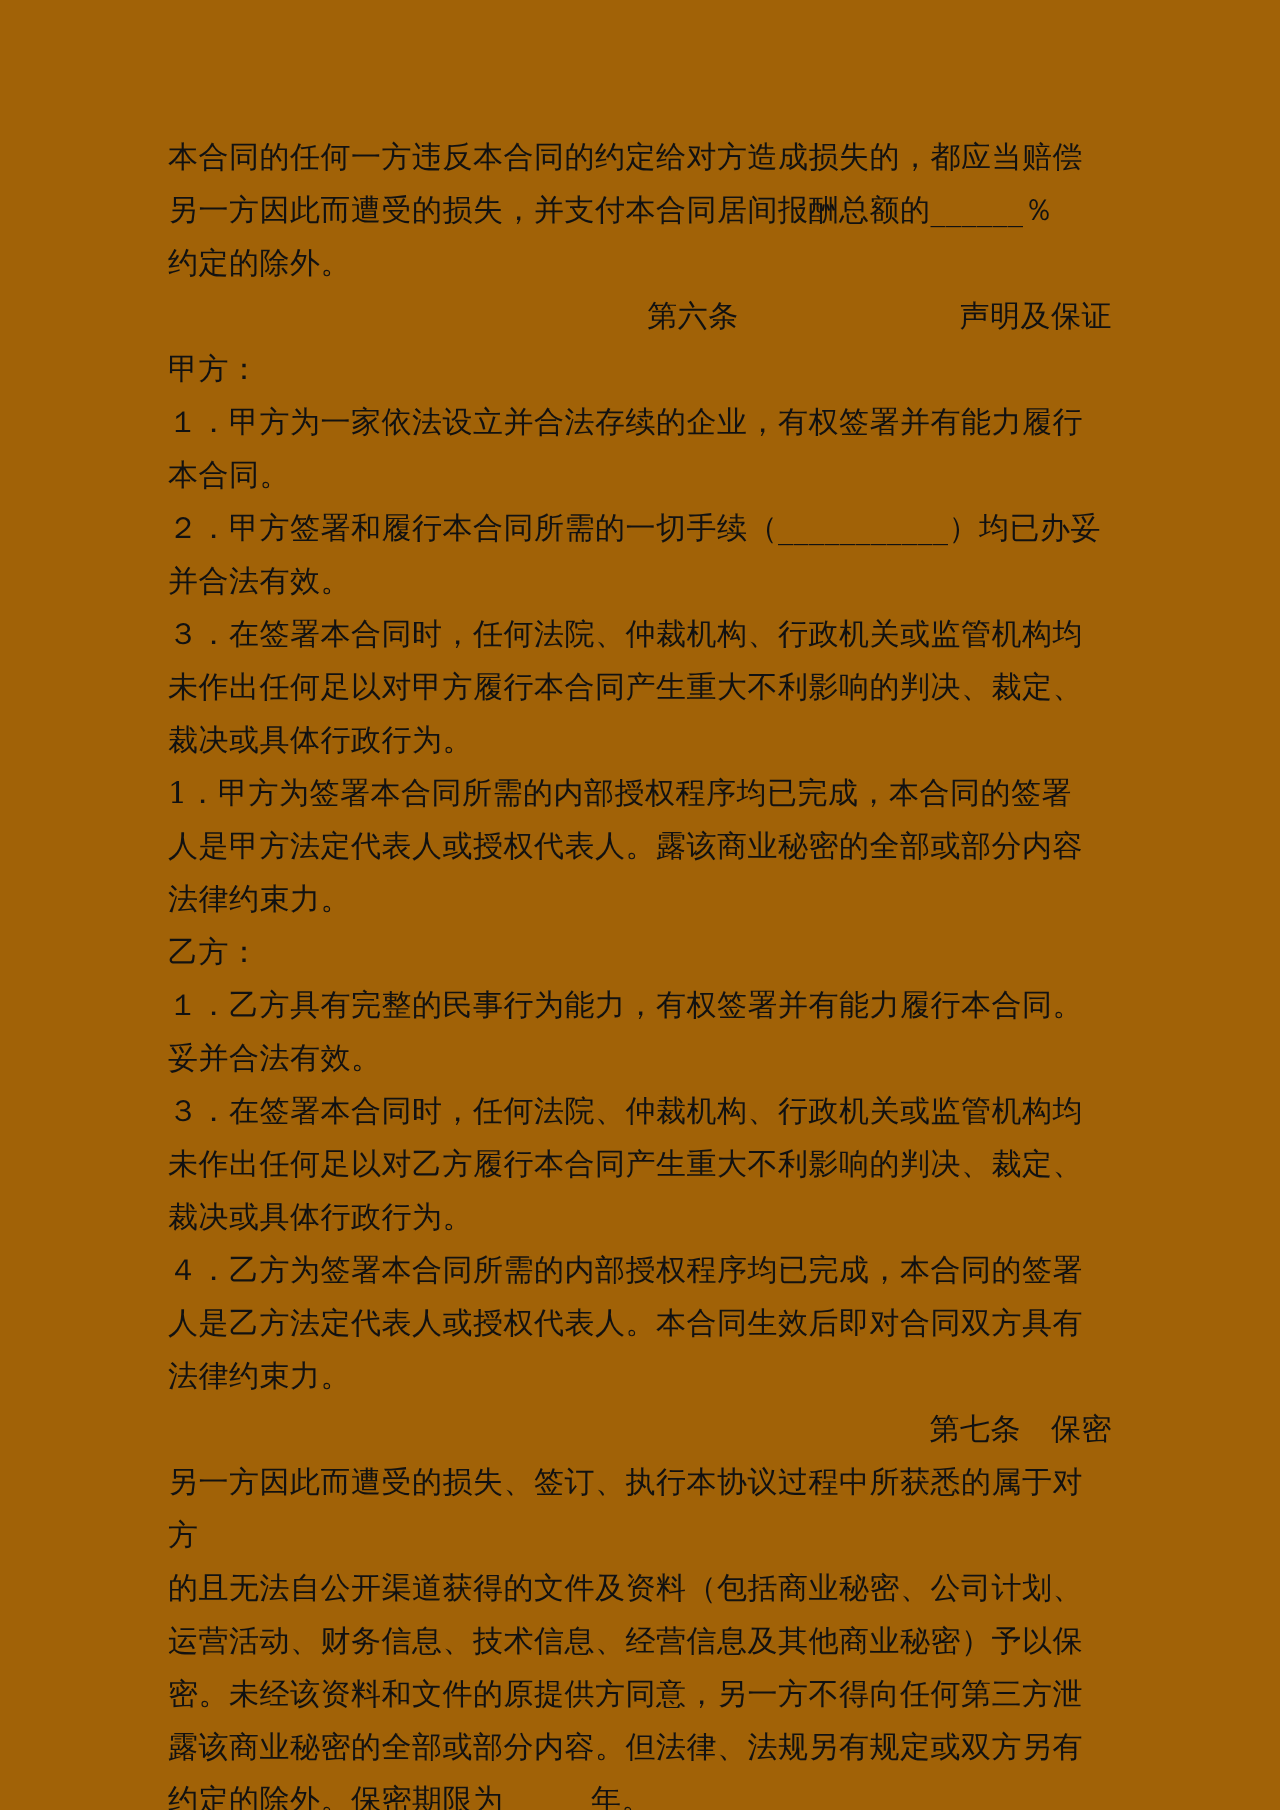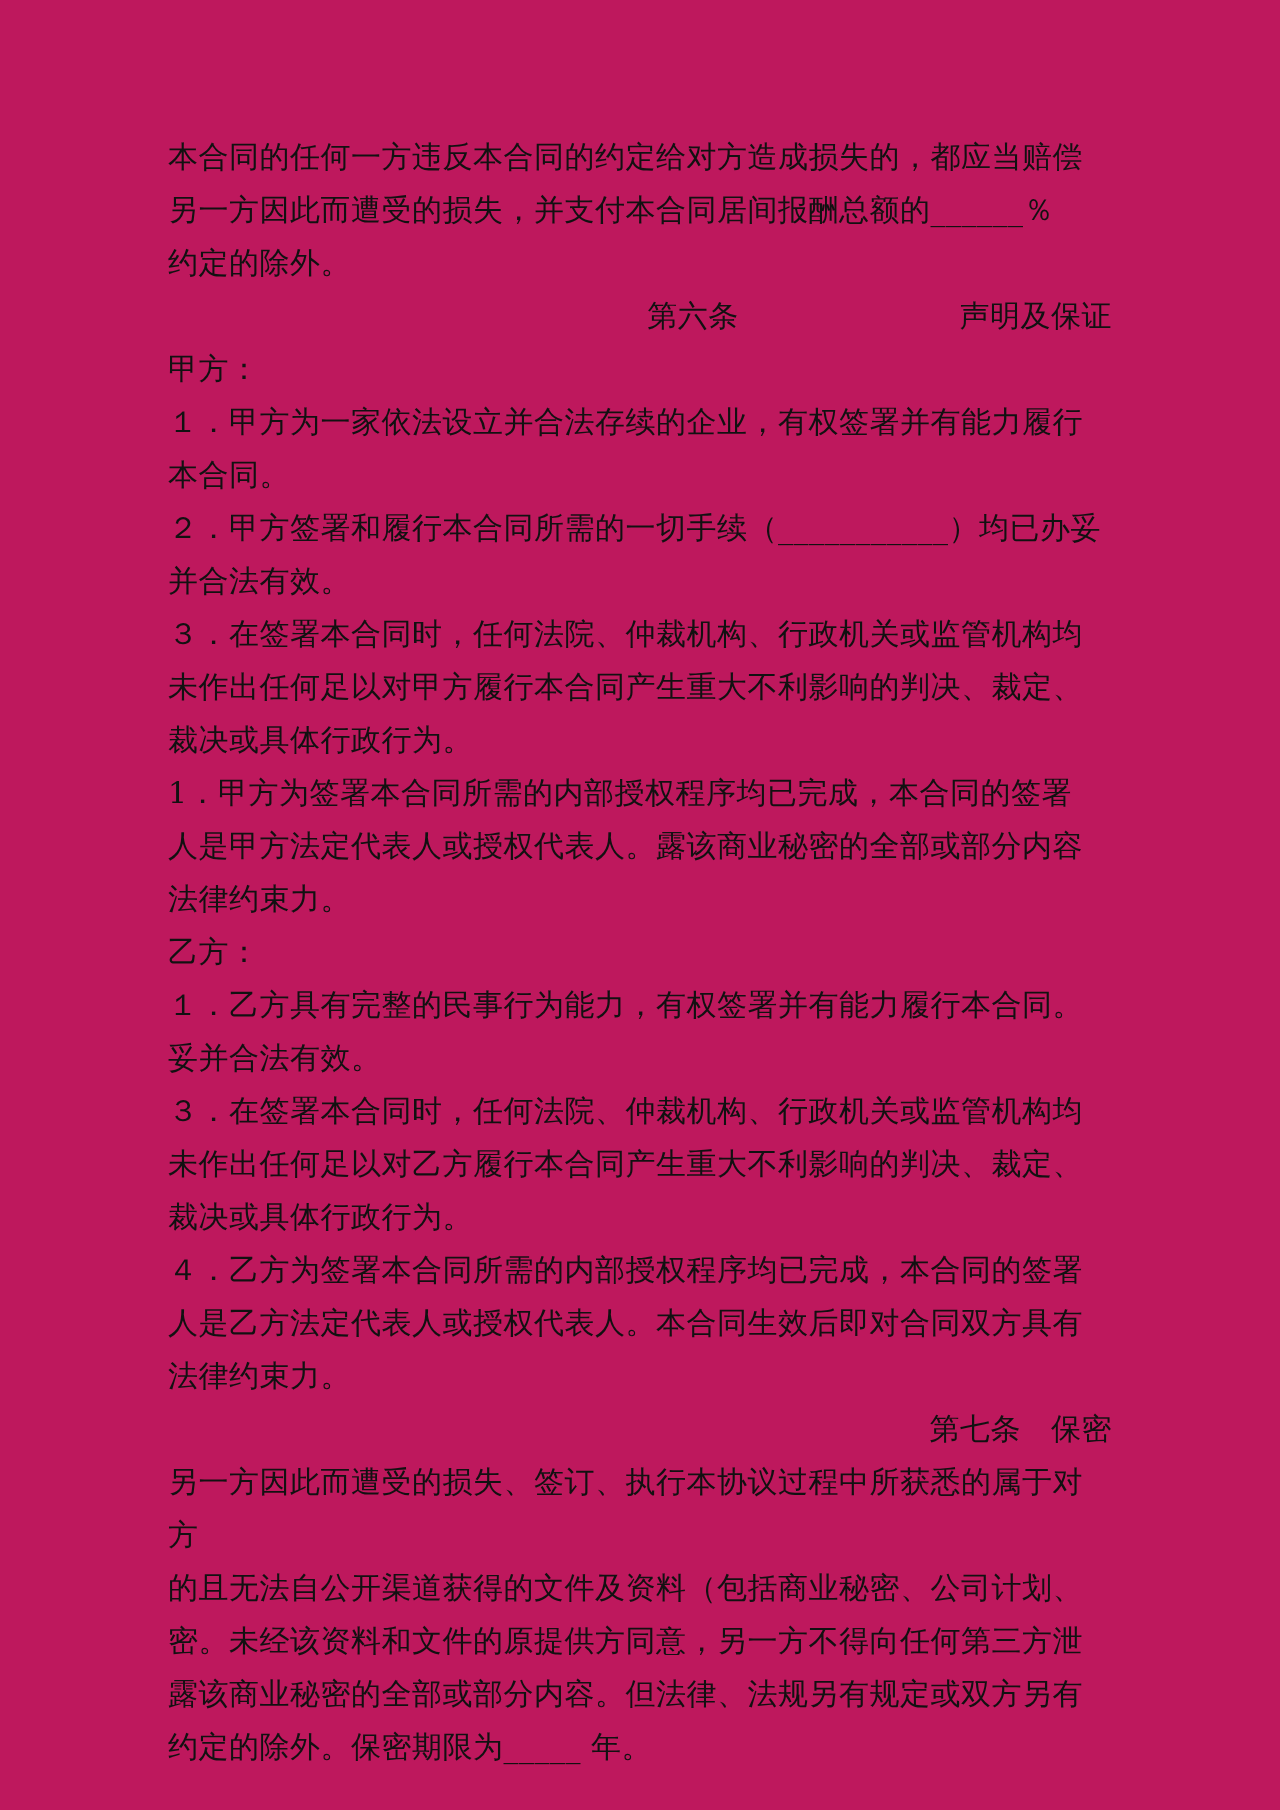--- a/index.html
+++ b/index.html
@@ -4,21 +4,21 @@
 <style>
   html, body {
     margin: 0;
     padding: 0;
     background: #ffffff;
   }
   .page {
     position: relative;
     width: 1280px;
     height: 1810px;
-    background: #be185d;
+    background: #a16207;
     overflow: hidden;
     font-family: "DejaVu Serif", "Liberation Serif", serif;
   }
   .doc-body {
     position: absolute;
     left: 168px;
     top: 130px;
     width: 944px;
   }
   .line {
@@ -84,20 +84,21 @@
     <div class="line">妥并合法有效。</div>
     <div class="line">３．在签署本合同时，任何法院、仲裁机构、行政机关或监管机构均</div>
     <div class="line">未作出任何足以对乙方履行本合同产生重大不利影响的判决、裁定、</div>
     <div class="line">裁决或具体行政行为。</div>
     <div class="line">４．乙方为签署本合同所需的内部授权程序均已完成，本合同的签署</div>
     <div class="line">人是乙方法定代表人或授权代表人。本合同生效后即对合同双方具有</div>
     <div class="line">法律约束力。</div>
     <div class="line heading">第七条   保密</div>
     <div class="line">另一方因此而遭受的损失、签订、执行本协议过程中所获悉的属于对方</div>
     <div class="line">的且无法自公开渠道获得的文件及资料（包括商业秘密、公司计划、</div>
+    <div class="line">运营活动、财务信息、技术信息、经营信息及其他商业秘密）予以保</div>
     <div class="line">密。未经该资料和文件的原提供方同意，另一方不得向任何第三方泄</div>
     <div class="line">露该商业秘密的全部或部分内容。但法律、法规另有规定或双方另有</div>
     <div class="line">约定的除外。保密期限为_____ 年。</div>
 
   </div>
 
 
 </div>
 
 </body></html>

